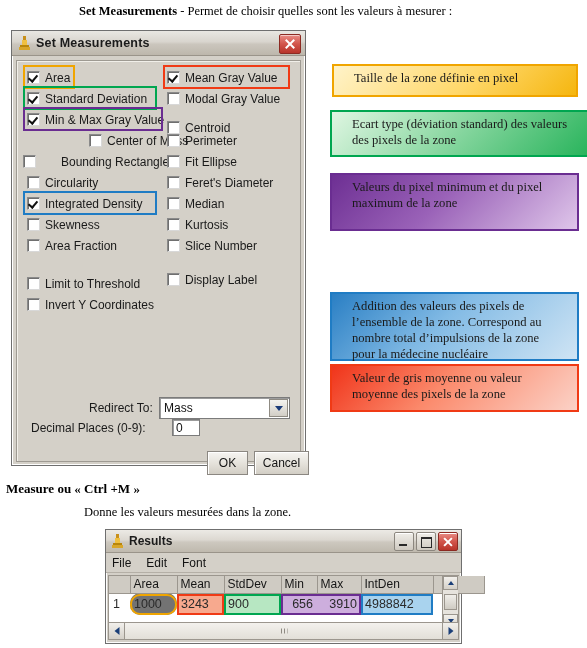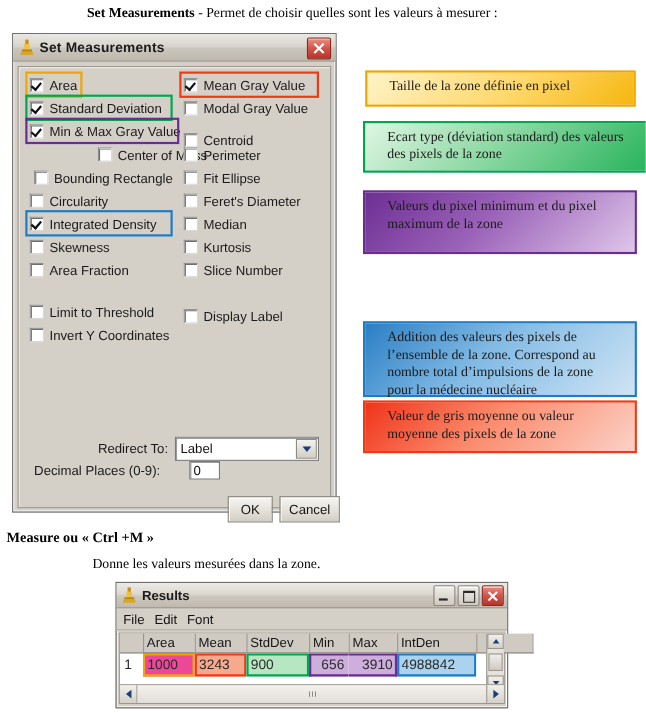--- a/index.html
+++ b/index.html
@@ -283,21 +283,21 @@
   }
   .res-btn.close:before { transform: translate(-50%,-50%) rotate(45deg); }
   .res-btn.close:after  { transform: translate(-50%,-50%) rotate(-45deg); }
 
   #results-menubar {
     height: 19px;
     background: #d4d0c8;
     border-bottom: 1px solid #b4afa6;
     display: flex; align-items: center;
     padding-left: 6px;
-    gap: 9px;
+    gap: 15px;
   }
   .menu-item { font-size: 12px; color: #121212; }
 
   #results-table-wrap {
     position: relative;
     margin: 2px 2px 0 2px;
     height: 52px;
     background: #fff;
     border: 1px solid #9b968e;
   }
@@ -321,21 +321,21 @@
   }
   #results-table td {
     height: 22px;
     padding: 1px 4px;
     font-size: 12.5px;
     color: #2a2a2a;
     box-sizing: border-box;
     white-space: nowrap;
   }
   td.rowhdr { color:#151515; }
-  td.hl-area   { background:#ec4899; box-shadow: inset 0 0 0 2px #f0a500; color:#4a3a10; }
+  td.hl-area   { background:#737373; box-shadow: inset 0 0 0 2px #f0a500; color:#4a3a10;border-radius:10px; }
   td.hl-mean   { background:#f7a98e; box-shadow: inset 0 0 0 2px #f03a15; color:#4a2014; }
   td.hl-stddev { background:#b7e7c2; box-shadow: inset 0 0 0 2px #00a650; color:#17412a; }
   td.hl-min    { background:#cdaedd; box-shadow: inset 2px 0 0 #6a2d91, inset 0 2px 0 #6a2d91, inset 0 -2px 0 #6a2d91; color:#2e1440; text-align:right; }
   td.hl-max    { background:#cdaedd; box-shadow: inset -2px 0 0 #6a2d91, inset 0 2px 0 #6a2d91, inset 0 -2px 0 #6a2d91; color:#2e1440; text-align:right; }
   td.hl-intden { background:#a9d3ee; box-shadow: inset 0 0 0 2px #1f7cc4; color:#14324a; }
 
   #vscroll {
     position: absolute; right: 0; top: 0; width: 15px; height: 100%;
     background: #e6e3dd; border-left: 1px solid #9b968e;
     display:flex; flex-direction:column; justify-content:space-between;
@@ -422,21 +422,21 @@
       <span class="lbl">Standard Deviation</span>
     </div>
     <div class="cb checked" style="left:10px; top:50px;">
       <span class="box"></span>
       <span class="lbl">Min &amp; Max Gray Value</span>
     </div>
     <div class="cb" style="left:24px; top:71px;padding-left:48px;">
       <span class="box"></span>
       <span class="lbl">Center of Mass</span>
     </div>
-    <div class="cb" style="left:14px; top:92px;">
+    <div class="cb" style="left:6px; top:92px;gap:20px;">
       <span class="box"></span>
       <span class="lbl">Bounding Rectangle</span>
     </div>
     <div class="cb" style="left:10px; top:113px;">
       <span class="box"></span>
       <span class="lbl">Circularity</span>
     </div>
     <div class="cb checked" style="left:10px; top:134px;">
       <span class="box"></span>
       <span class="lbl">Integrated Density</span>
@@ -484,38 +484,38 @@
     </div>
     <div class="cb" style="left:150px; top:176px;">
       <span class="box"></span>
       <span class="lbl">Slice Number</span>
     </div>
 
     <div class="cb" style="left:10px; top:214px;">
       <span class="box"></span>
       <span class="lbl">Limit to Threshold</span>
     </div>
-    <div class="cb" style="left:150px; top:218px;">
+    <div class="cb" style="left:150px; top:210px;">
       <span class="box"></span>
       <span class="lbl">Display Label</span>
     </div>
     <div class="cb" style="left:10px; top:235px;">
       <span class="box"></span>
       <span class="lbl">Invert Y Coordinates</span>
     </div>
 
     <div class="hl" style="left:6px;  top:4px;  width:52px;  height:24px; border-color:#f0a500;"></div>
     <div class="hl" style="left:6px;  top:25px; width:134px; height:24px; border-color:#00a650;"></div>
     <div class="hl" style="left:6px;  top:46px; width:140px; height:24px; border-color:#6a2d91;"></div>
     <div class="hl" style="left:6px;  top:130px;width:134px; height:24px; border-color:#1f7cc4;"></div>
     <div class="hl" style="left:146px;top:4px;  width:127px; height:24px; border-color:#f03a15;"></div>
 
     <div class="field-label" style="left:72px; top:340px;">Redirect To:</div>
     <div id="redirect-combo">
-      <span class="val">Label</span>
+      <span class="val">Mass</span>
       <span class="arrowbtn"></span>
     </div>
 
     <div class="field-label" style="left:14px; top:360px;">Decimal Places (0-9):</div>
     <div id="decimal-input">0</div>
 
     <div class="btn" id="ok-button">OK</div>
     <div class="btn" id="cancel-button">Cancel</div>
 
   </div>

